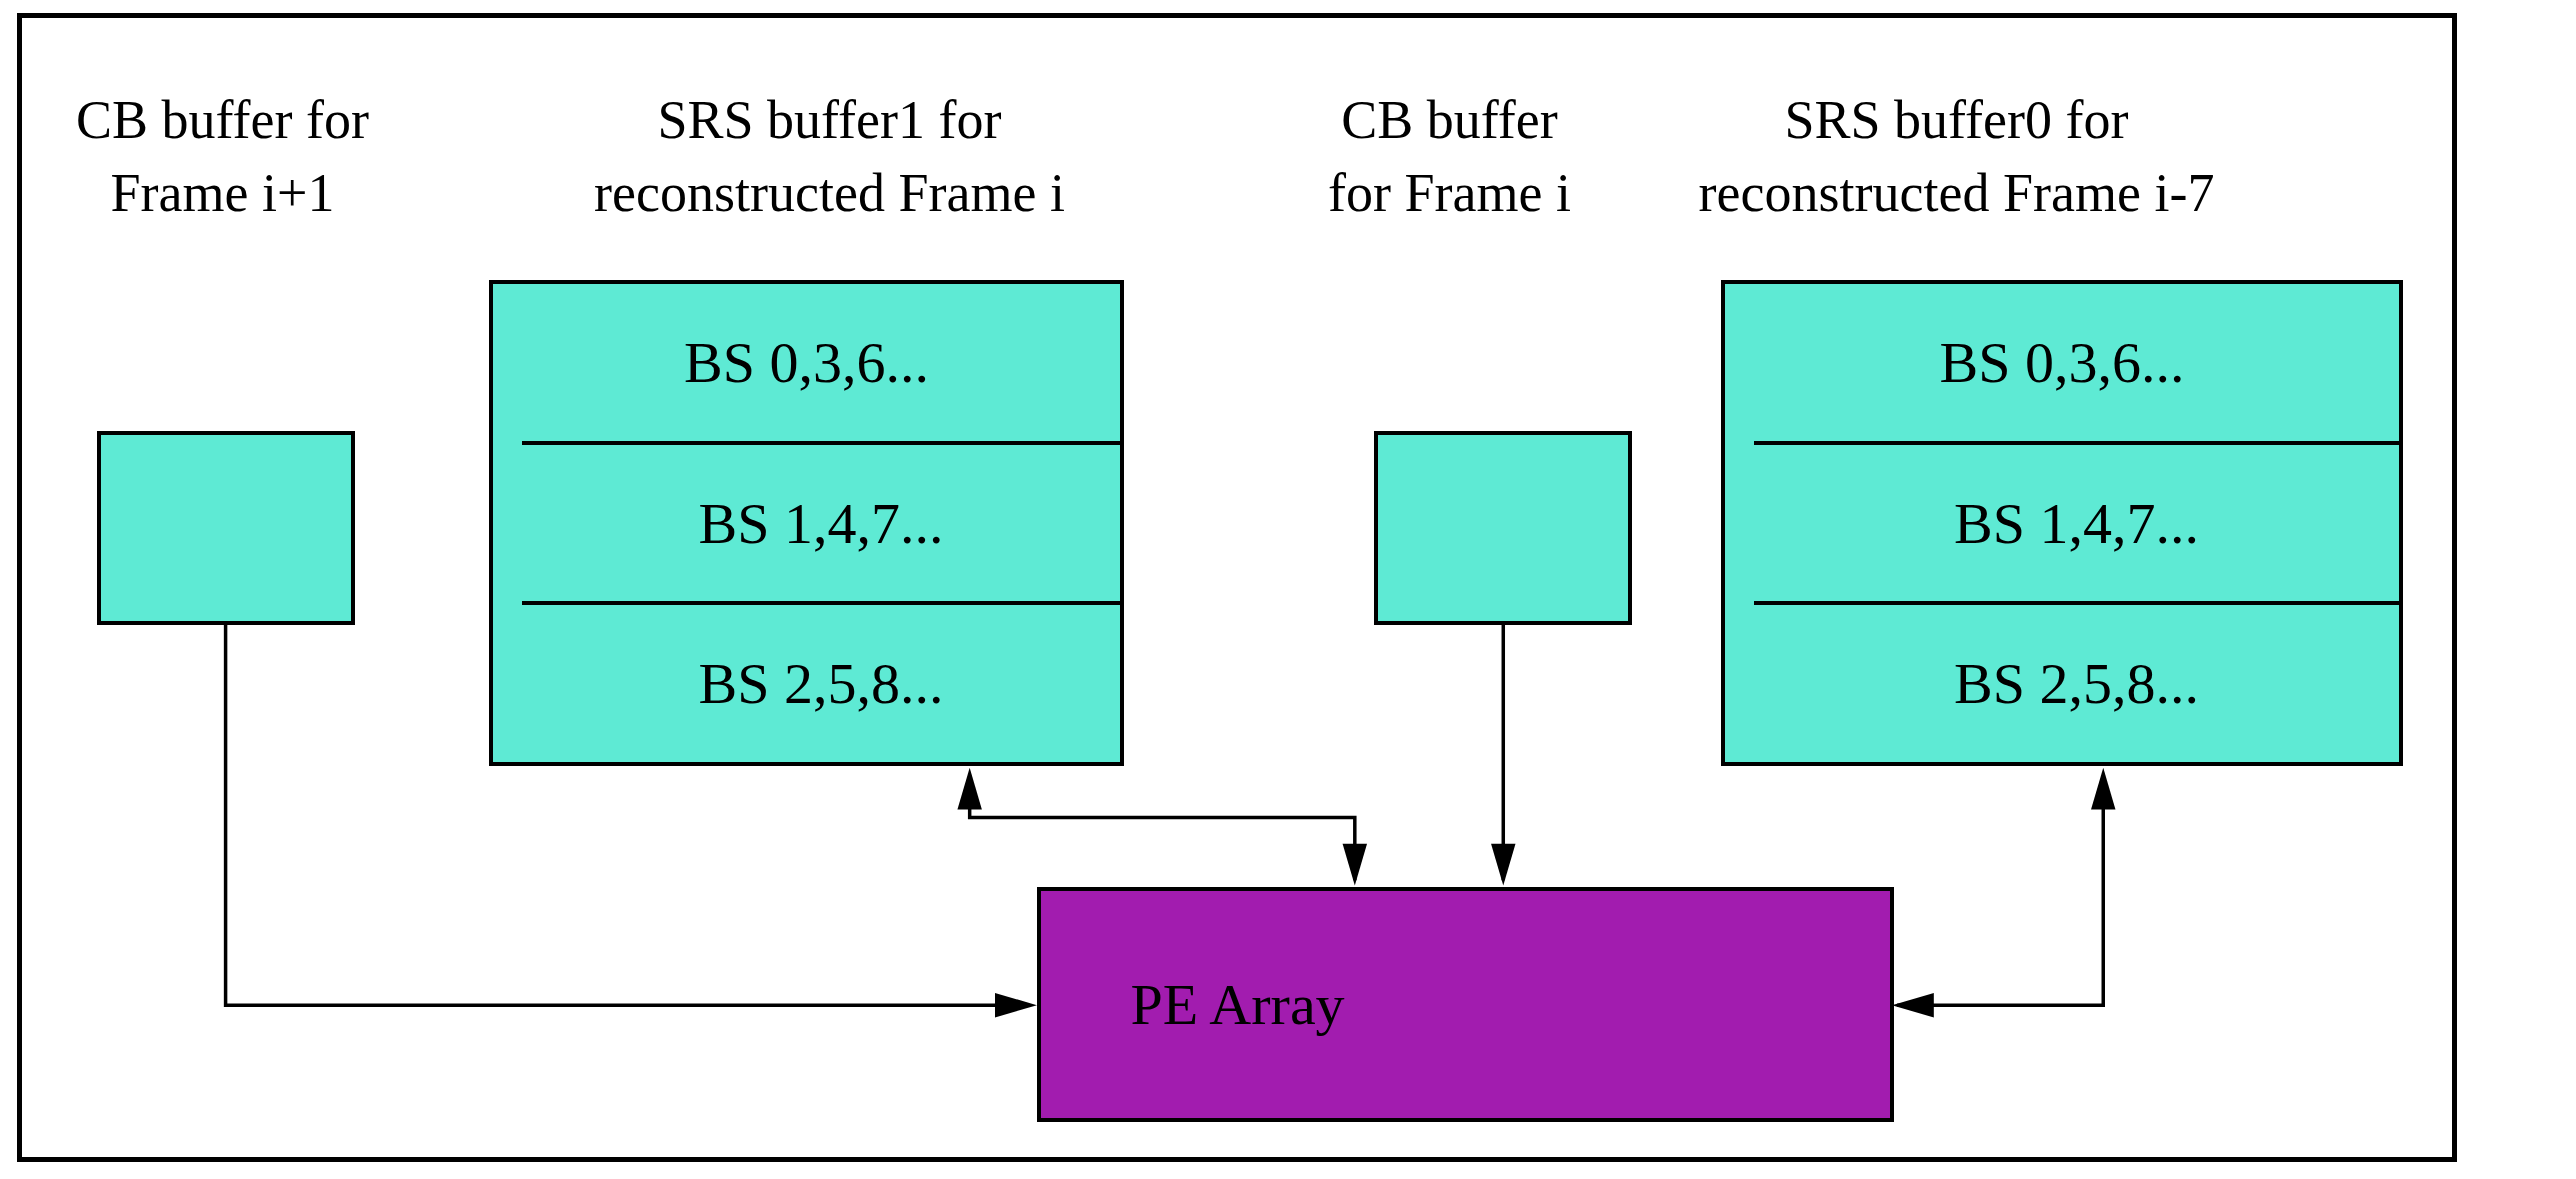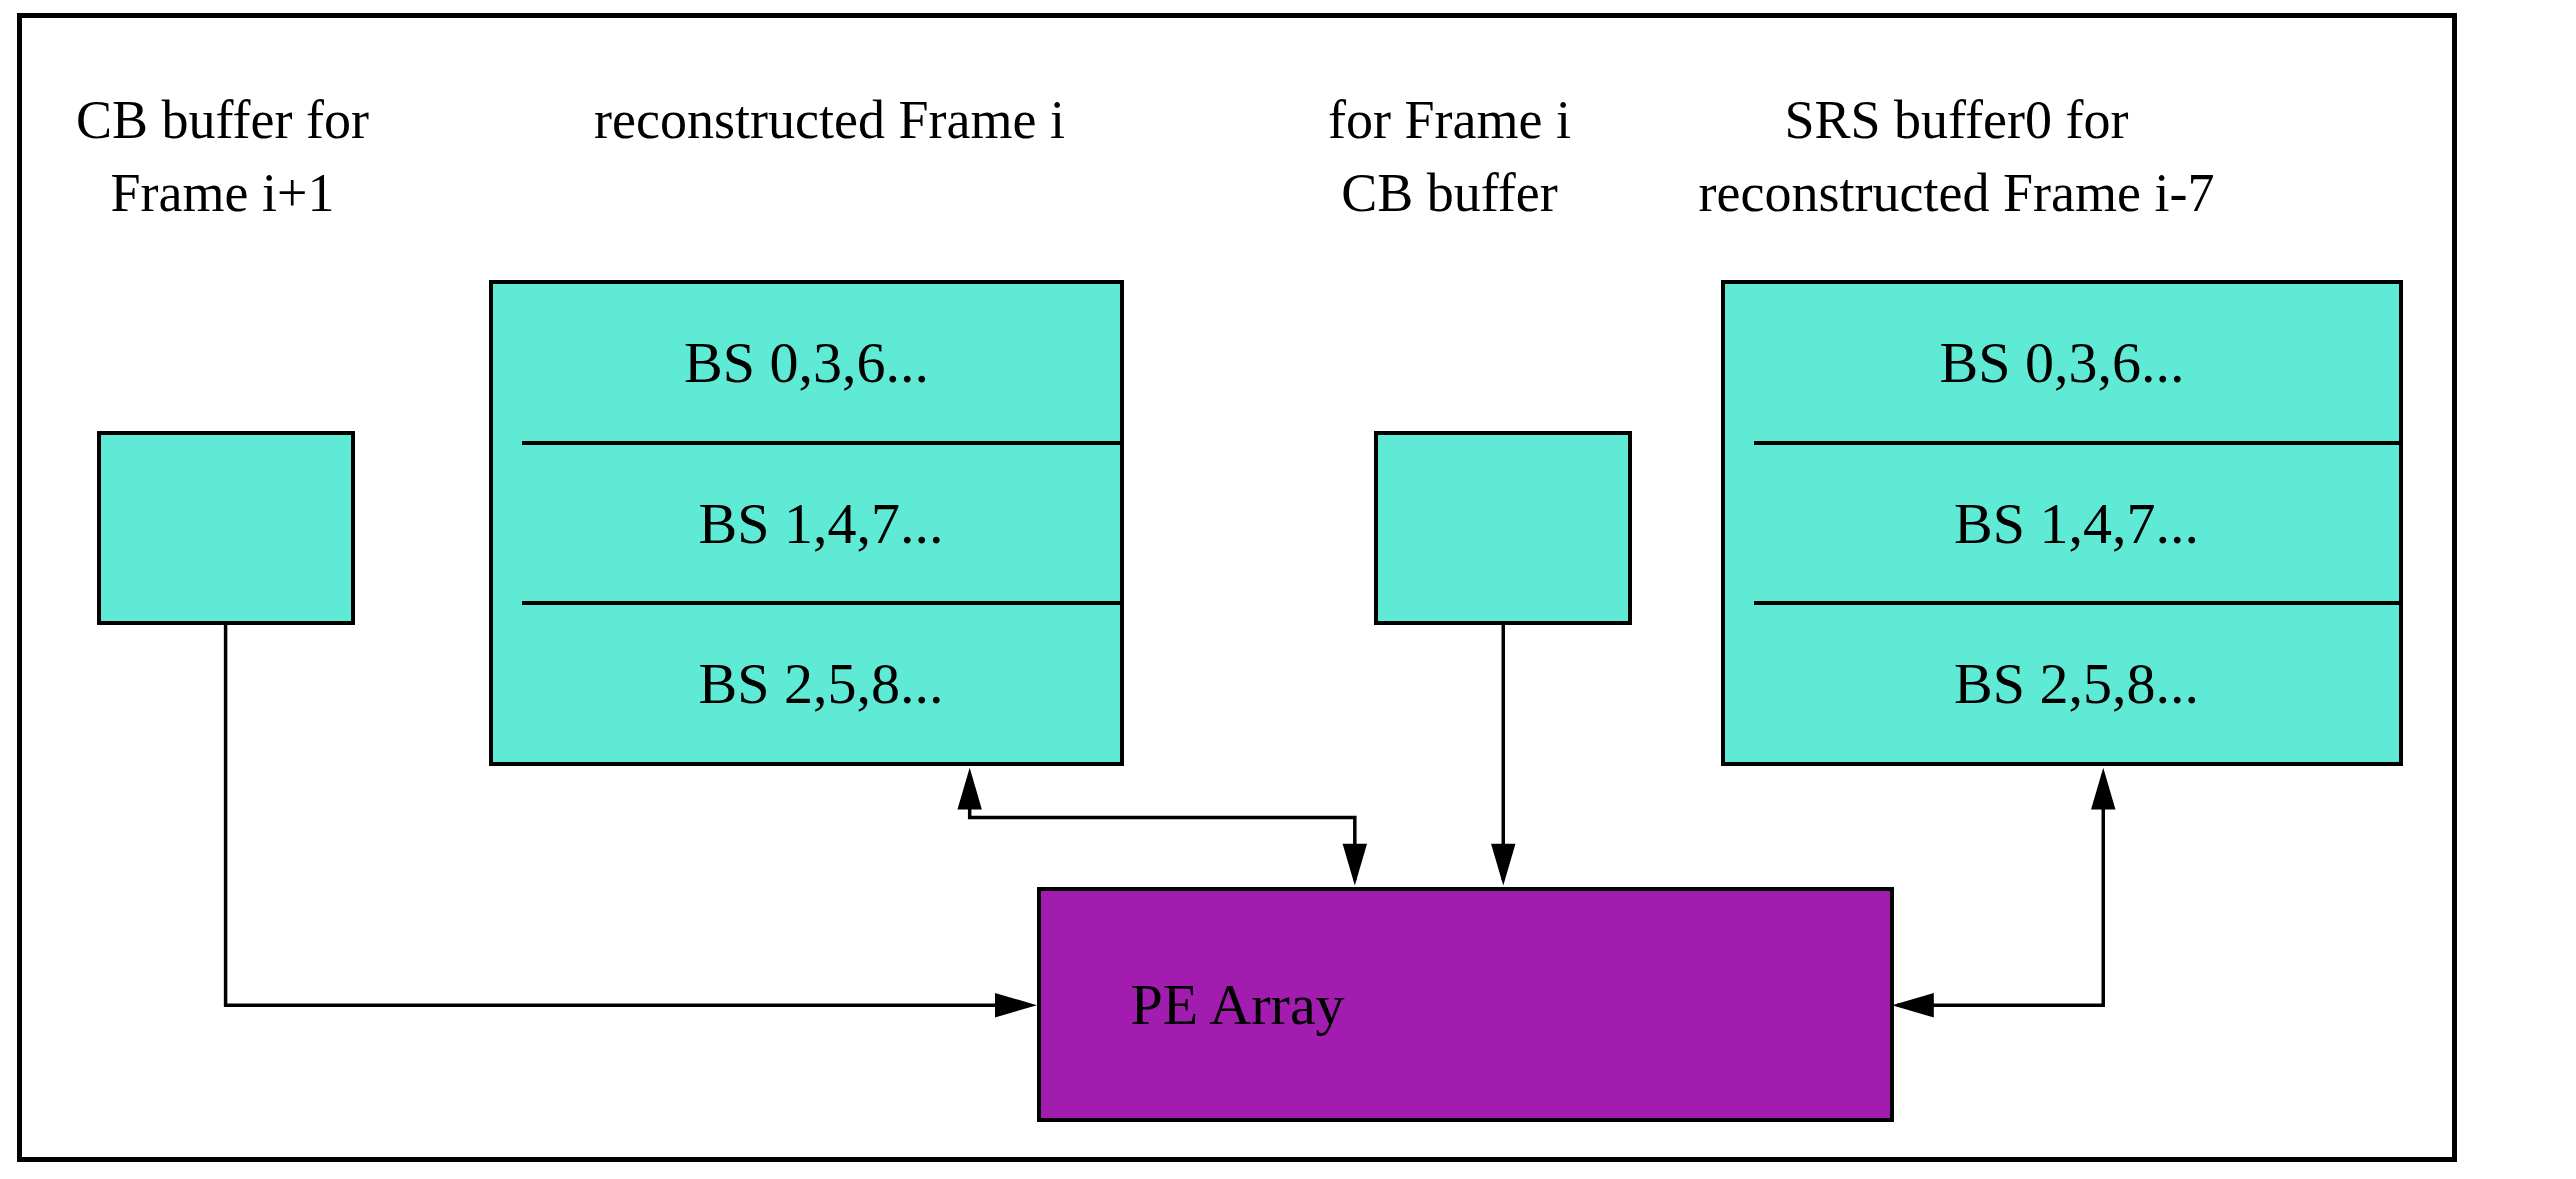--- a/index.html
+++ b/index.html
@@ -89,26 +89,27 @@
 <div id="canvas">
 
   <div class="outer-border"></div>
 
   <div class="title-label" style="left:-83px;">
     <div>CB buffer for</div>
     <div>Frame i+1</div>
   </div>
 
   <div class="title-label" style="left:524px;">
+    <div>SRS buffer1 for</div>
     <div>reconstructed Frame i</div>
   </div>
 
   <div class="title-label" style="left:1144px;">
+    <div>CB buffer</div>
     <div>for Frame i</div>
-    <div>CB buffer</div>
   </div>
 
   <div class="title-label" style="left:1651px;">
     <div>SRS buffer0 for</div>
     <div>reconstructed Frame i-7</div>
   </div>
 
   <div class="box" style="left:97px; top:431px; width:258px; height:194px;"></div>
 
   <div class="box srs-box" style="left:489px; top:280px; width:635px; height:486px;">

